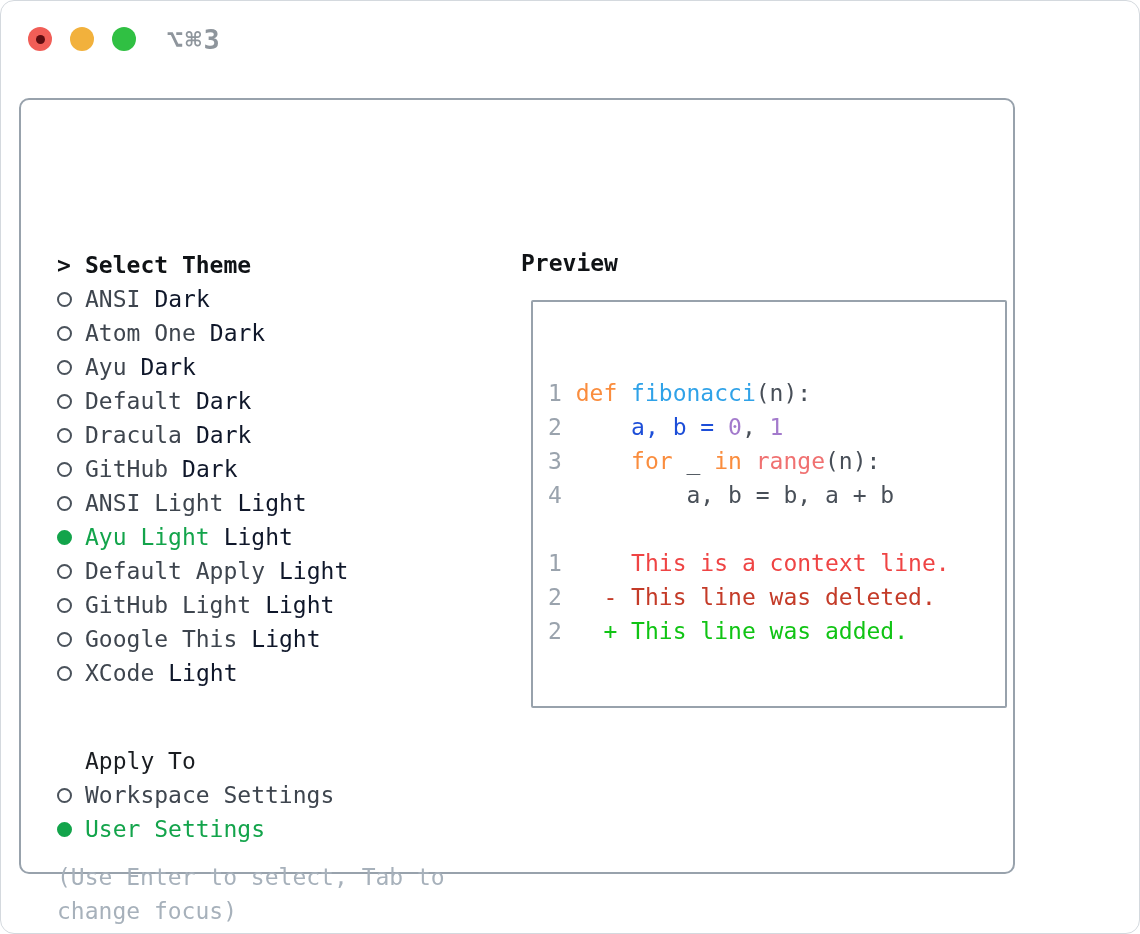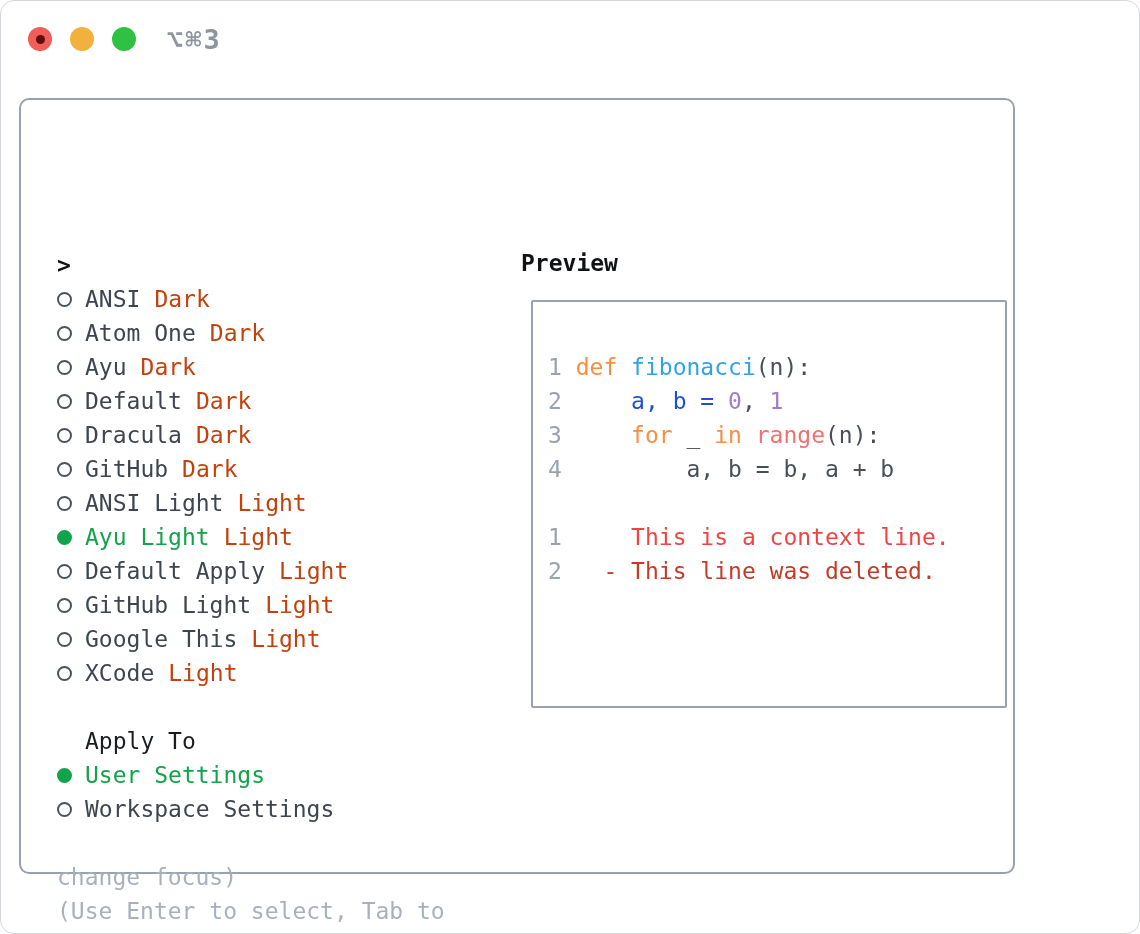--- a/index.html
+++ b/index.html
@@ -29,66 +29,67 @@
     font-size:27px; font-weight:bold; letter-spacing:2px; color:#8e959c;
   }
   
   .panel {
     position:absolute; left:18px; top:97px; width:996px; height:776px;
     border:2px solid #98a2ac; border-radius:10px; background:#fff;
   }
   
   .menu, .apply-block, .hint { position:absolute; font-size:23px; }
   .menu { left:36px; top:148px; }
-  .apply-block { left:36px; top:624px; }
+  .apply-block { left:36px; top:644px; }
   .row { display:flex; align-items:center; height:34px; white-space:pre; }
   .marker {
     width:28px; flex:0 0 28px; display:flex; align-items:center;
     font-weight:bold; color:#101316;
   }
   .dot {
     width:15px; height:15px; border-radius:50%;
     border:2px solid #4a525b; background:transparent;
   }
   .dot.sel { background:var(--accent); border-color:var(--accent); }
   .menu-title { font-weight:bold; color:#101316; }
   .name { color:#3e454e; }
   .name.sel-text { color:var(--accent); }
-  .variant { color:#c2410c; margin-left:14px; }
+  .variant { color:#0f172a; margin-left:14px; }
   .apply-title { color:#1a1d21; }
   .hint { left:36px; top:760px; line-height:34px; color:#a7b1bb; }
   
   .preview-title {
     position:absolute; left:500px; top:150px;
     font-size:23px; font-weight:bold; color:#101316;
   }
   .preview-box {
     position:absolute; left:510px; top:200px; width:476px; height:408px;
     border:2px solid #98a2ac; border-radius:2px; background:#fff;
   }
   .code {
-    padding:48px 0 0 15px; font-size:23px; line-height:34px;
+    padding:74px 0 0 15px; font-size:23px; line-height:34px;
   }
   .code-line { display:block; white-space:pre; height:34px; }
 </style>
 </head>
 <body>
 
 <div class="window">
 
   <span class="traffic red"></span>
   <span class="traffic yellow"></span>
   <span class="traffic green"></span>
   <span class="win-title">⌥⌘3</span>
 
   <div class="panel">
 
     <div class="menu">
       <div class="row">
         <span class="marker">&gt;</span>
+        <span class="menu-title">Select Theme</span>
       </div>
       <div id="theme-list">
           <div class="row"><span class="marker"><span class="dot"></span></span><span class="name">ANSI</span><span class="variant">Dark</span></div>
           <div class="row"><span class="marker"><span class="dot"></span></span><span class="name">Atom One</span><span class="variant">Dark</span></div>
           <div class="row"><span class="marker"><span class="dot"></span></span><span class="name">Ayu</span><span class="variant">Dark</span></div>
           <div class="row"><span class="marker"><span class="dot"></span></span><span class="name">Default</span><span class="variant">Dark</span></div>
           <div class="row"><span class="marker"><span class="dot"></span></span><span class="name">Dracula</span><span class="variant">Dark</span></div>
           <div class="row"><span class="marker"><span class="dot"></span></span><span class="name">GitHub</span><span class="variant">Dark</span></div>
           <div class="row"><span class="marker"><span class="dot"></span></span><span class="name">ANSI Light</span><span class="variant">Light</span></div>
           <div class="row"><span class="marker"><span class="dot sel"></span></span><span class="name sel-text">Ayu Light</span><span class="variant">Light</span></div>
@@ -98,38 +99,39 @@
           <div class="row"><span class="marker"><span class="dot"></span></span><span class="name">XCode</span><span class="variant">Light</span></div>
         </div>
     </div>
 
     <div class="apply-block">
       <div class="row">
         <span class="marker"></span>
         <span class="apply-title">Apply To</span>
       </div>
       <div id="apply-options">
+          <div class="row"><span class="marker"><span class="dot"></span></span><span class="name">Workspace Settings</span></div>
           <div class="row"><span class="marker"><span class="dot sel"></span></span><span class="name sel-text">User Settings</span></div>
-          <div class="row"><span class="marker"><span class="dot"></span></span><span class="name">Workspace Settings</span></div>
         </div>
     </div>
 
     <div class="hint">
+      <div>(Use Enter to select, Tab to</div>
       <div>change focus)</div>
-      <div>(Use Enter to select, Tab to</div>
     </div>
 
     <div class="preview-title">Preview</div>
 
     <div class="preview-box">
       <div class="code" id="code-lines">
           <span class="code-line"><span style="color: rgb(154, 163, 173);">1 </span><span style="color: rgb(250, 141, 62);">def</span><span style="color: rgb(72, 79, 88);"> </span><span style="color: rgb(47, 162, 232);">fibonacci</span><span style="color: rgb(72, 79, 88);">(n):</span></span>
           <span class="code-line"><span style="color: rgb(154, 163, 173);">2 </span><span style="color: #1d4ed8;">    a, b = </span><span style="color: rgb(163, 122, 204);">0</span><span style="color: rgb(72, 79, 88);">, </span><span style="color: rgb(163, 122, 204);">1</span></span>
           <span class="code-line"><span style="color: rgb(154, 163, 173);">3 </span><span style="color: rgb(72, 79, 88);">    </span><span style="color: rgb(250, 141, 62);">for</span><span style="color: rgb(72, 79, 88);"> _ </span><span style="color: rgb(250, 141, 62);">in</span><span style="color: rgb(72, 79, 88);"> </span><span style="color: rgb(240, 113, 113);">range</span><span style="color: rgb(72, 79, 88);">(n):</span></span>
           <span class="code-line"><span style="color: rgb(154, 163, 173);">4 </span><span style="color: rgb(72, 79, 88); margin-top: 12px;">        a, b = b, a + b</span></span>
           <span class="code-line">&nbsp;</span>
           <span class="code-line"><span style="color: rgb(154, 163, 173);">1</span><span style="color: rgb(72, 79, 88);">     </span><span style="color: #ef4444;">This is a context line.</span></span>
           <span class="code-line"><span style="color: rgb(154, 163, 173);">2</span><span style="color: rgb(72, 79, 88);">   </span><span style="color: rgb(196, 59, 40);">- This line was deleted.</span></span>
+          <span class="code-line"><span style="color: rgb(154, 163, 173);">2</span><span style="color: rgb(72, 79, 88);">   </span><span style="color: rgb(16, 196, 20);">+ This line was added.</span></span>
         </div>
     </div>
 
   </div>
 </div>
 
 </body></html>

